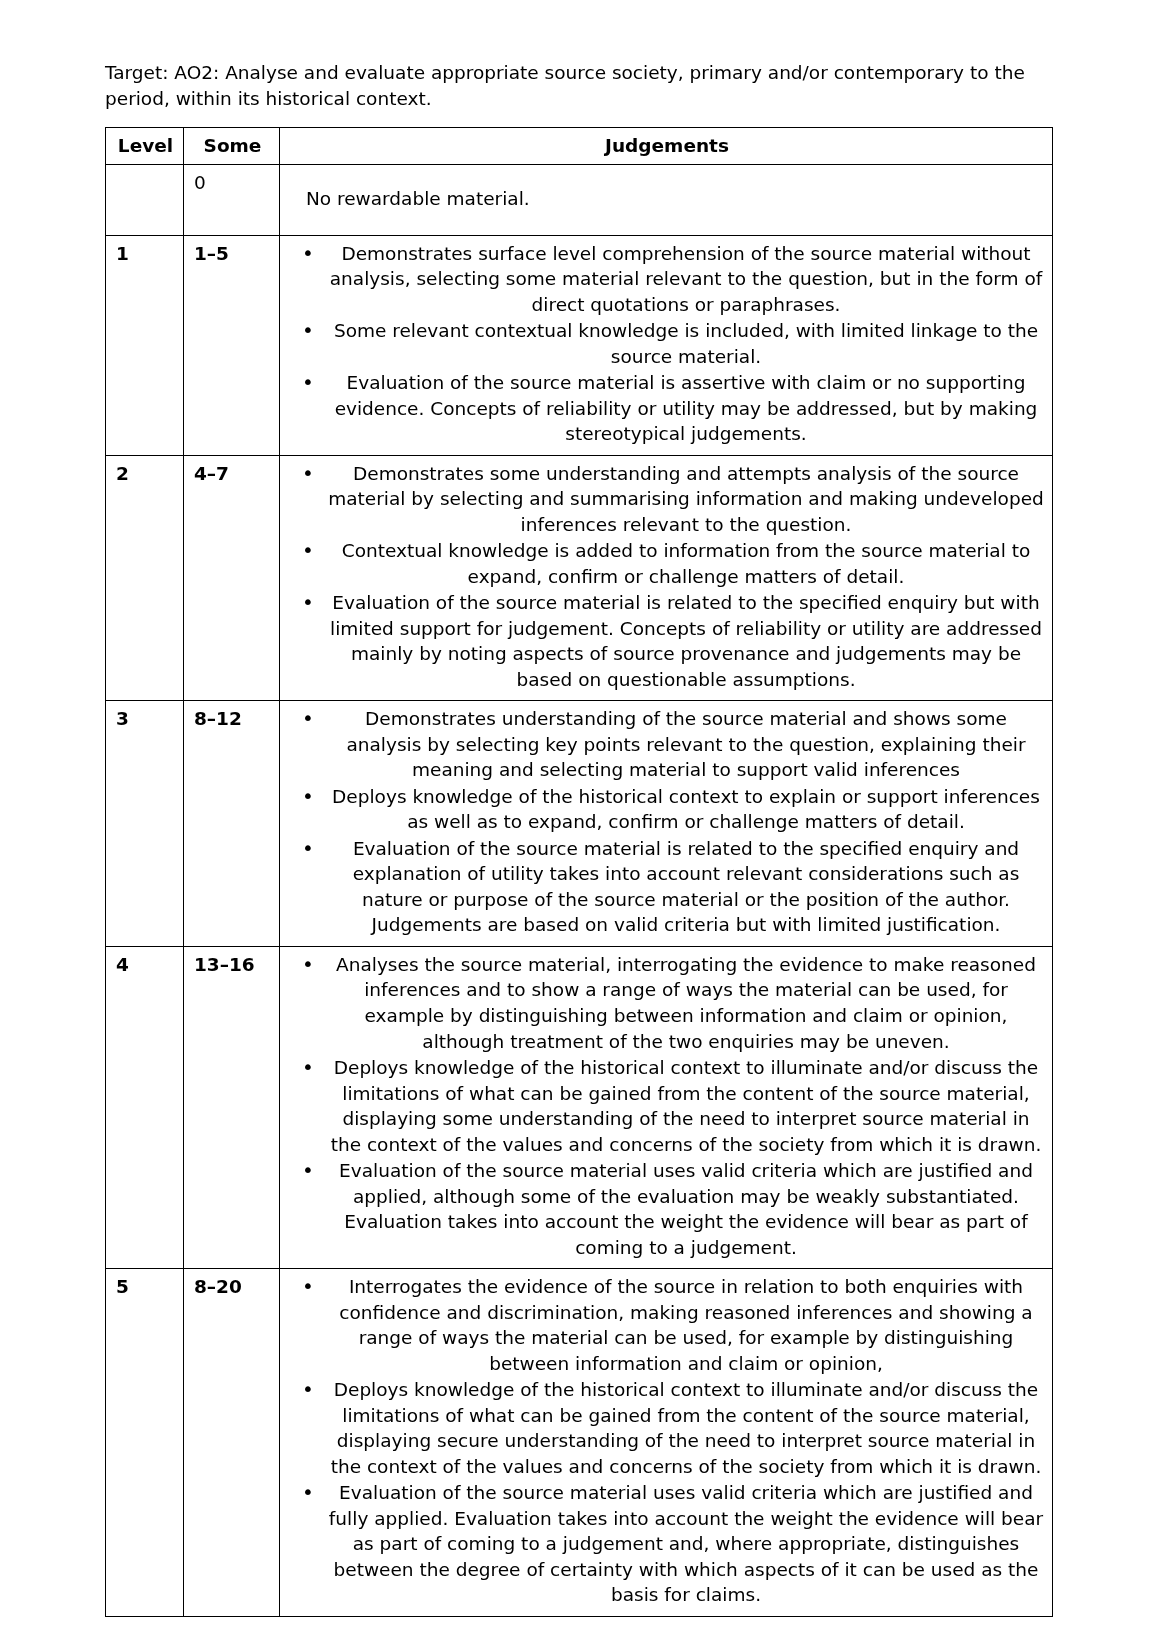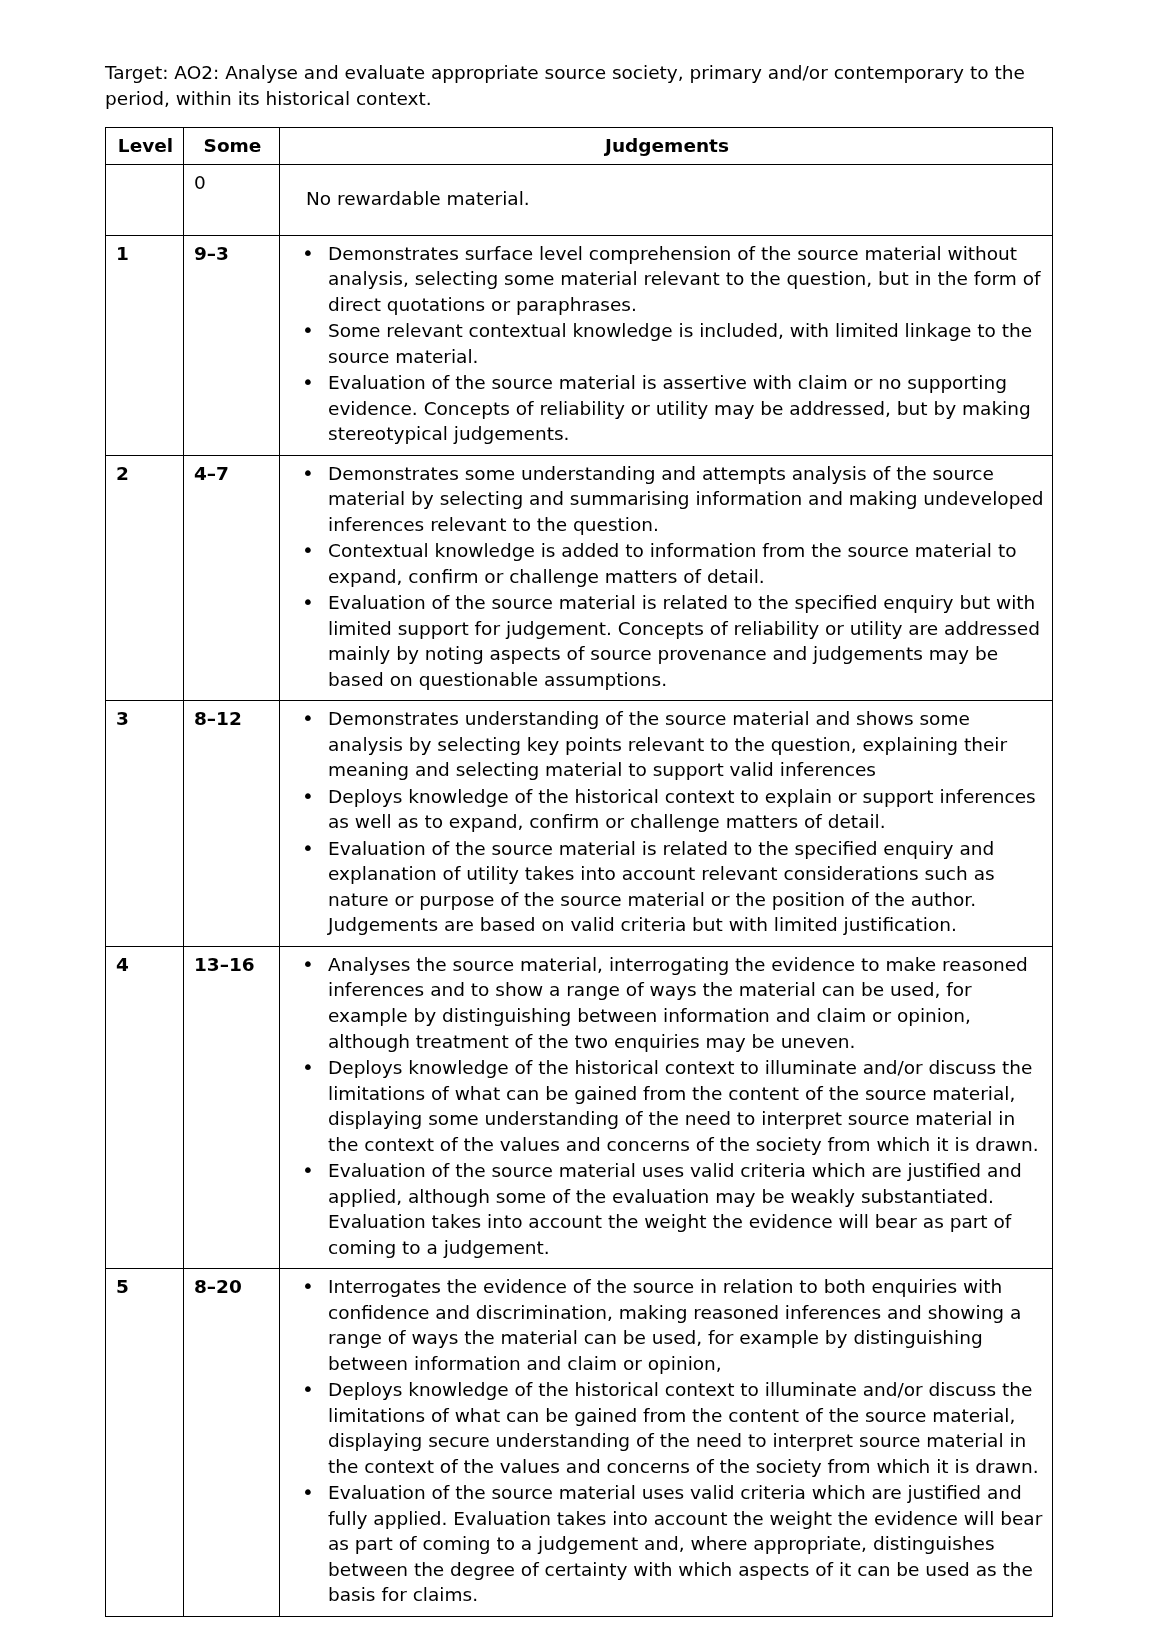--- a/index.html
+++ b/index.html
@@ -63,20 +63,21 @@
   }
   .cell-desc ul {
     margin: 0;
     padding: 0 0 0 30px;
     list-style: none;
   }
   .cell-desc ul li {
     position: relative;
     padding: 0 0 0 8px;
     margin: 0 0 1px 0;
+    text-align: center;
   }
   .cell-desc ul li::before {
     content: "\2022";
     position: absolute;
     left: -18px;
     top: -1px;
     font-size: 20px;
     line-height: 1.38;
   }
   .cell-desc p {
@@ -109,21 +110,21 @@
     <tbody>
         <tr class="row-zero">
           <td class="cell-level"></td>
           <td class="cell-mark">0</td>
           <td class="cell-desc">
             <p>No rewardable material.</p>
           </td>
         </tr>
         <tr>
           <td class="cell-level">1</td>
-          <td class="cell-mark">9–3</td>
+          <td class="cell-mark">1–5</td>
           <td class="cell-desc">
             <ul>
               <li>Demonstrates surface level comprehension of the source material without analysis, selecting some material relevant to the question, but in the form of direct quotations or paraphrases.</li>
               <li>Some relevant contextual knowledge is included, with limited linkage to the source material.</li>
               <li>Evaluation of the source material is assertive with claim or no supporting evidence. Concepts of reliability or utility may be addressed, but by making stereotypical judgements.</li>
             </ul>
           </td>
         </tr>
         <tr>
           <td class="cell-level">2</td>

